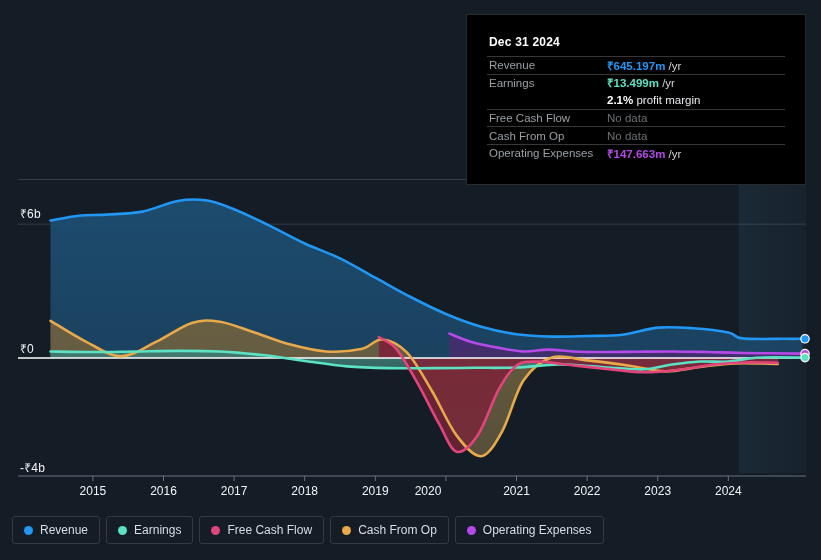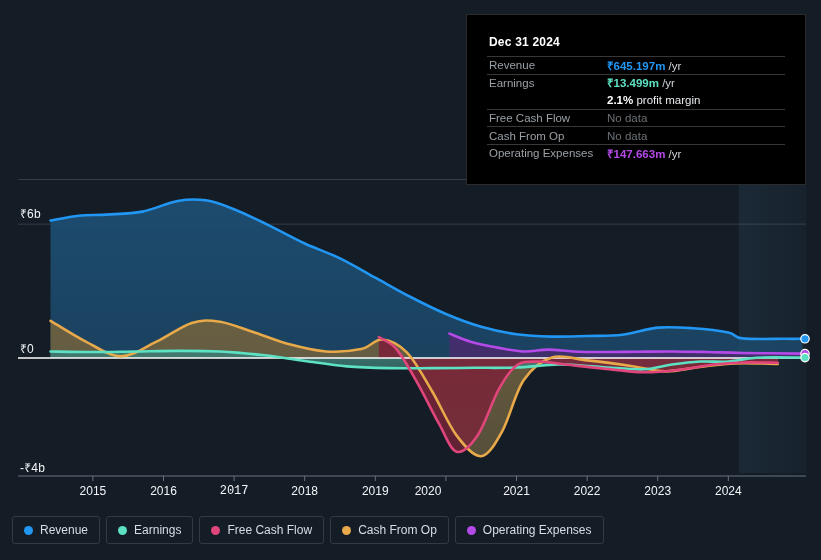--- a/index.html
+++ b/index.html
@@ -162,21 +162,21 @@
       </svg>
   </div>
 
   <div class="y-label" id="y-label-top">₹6b</div>
   <div class="y-label" id="y-label-zero">₹0</div>
   <div class="y-label" id="y-label-bot">-₹4b</div>
 
   <div id="x-axis-labels">
       <div class="x-label" style="left: 92.893px;">2015</div>
       <div class="x-label" style="left: 163.498px;">2016</div>
-      <div class="x-label" style="left: 234.102px; font-family: Liberation Mono, monospace;">2017</div>
+      <div class="x-label" style="left: 234.102px;">2017</div>
       <div class="x-label" style="left: 304.707px;">2018</div>
       <div class="x-label" style="left: 375.312px;">2019</div>
       <div class="x-label" style="left: 428px;">2020</div>
       <div class="x-label" style="left: 516.521px; text-align: right;">2021</div>
       <div class="x-label" style="left: 587.126px;">2022</div>
       <div class="x-label" style="left: 657.73px;">2023</div>
       <div class="x-label" style="left: 728.335px;">2024</div>
     </div>
 
   <div id="tooltip">

